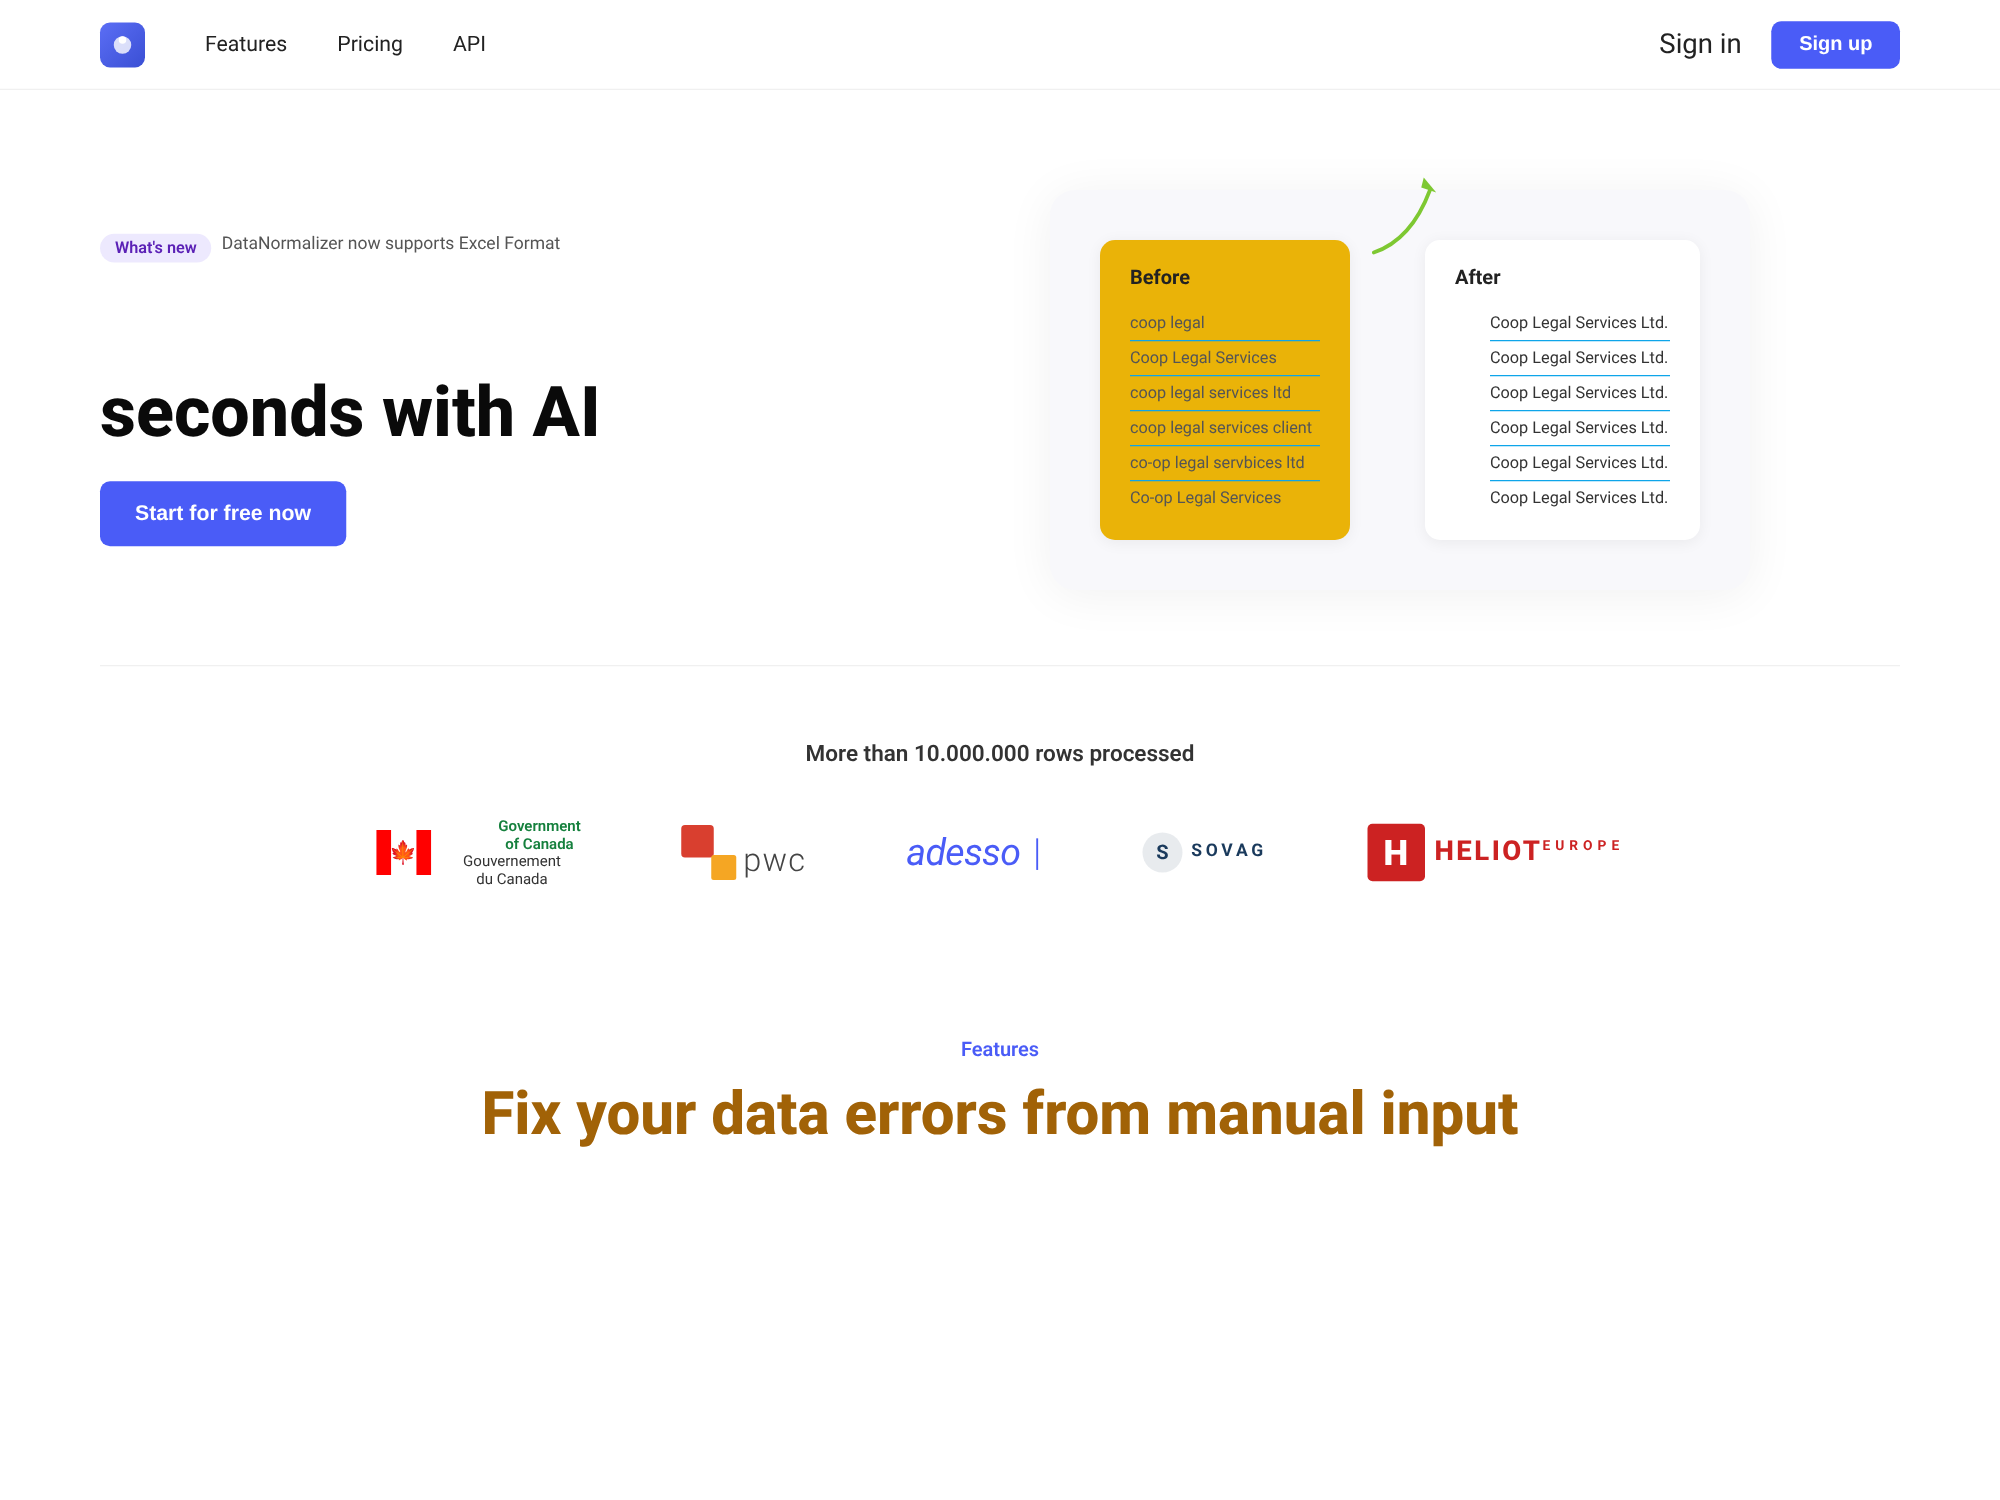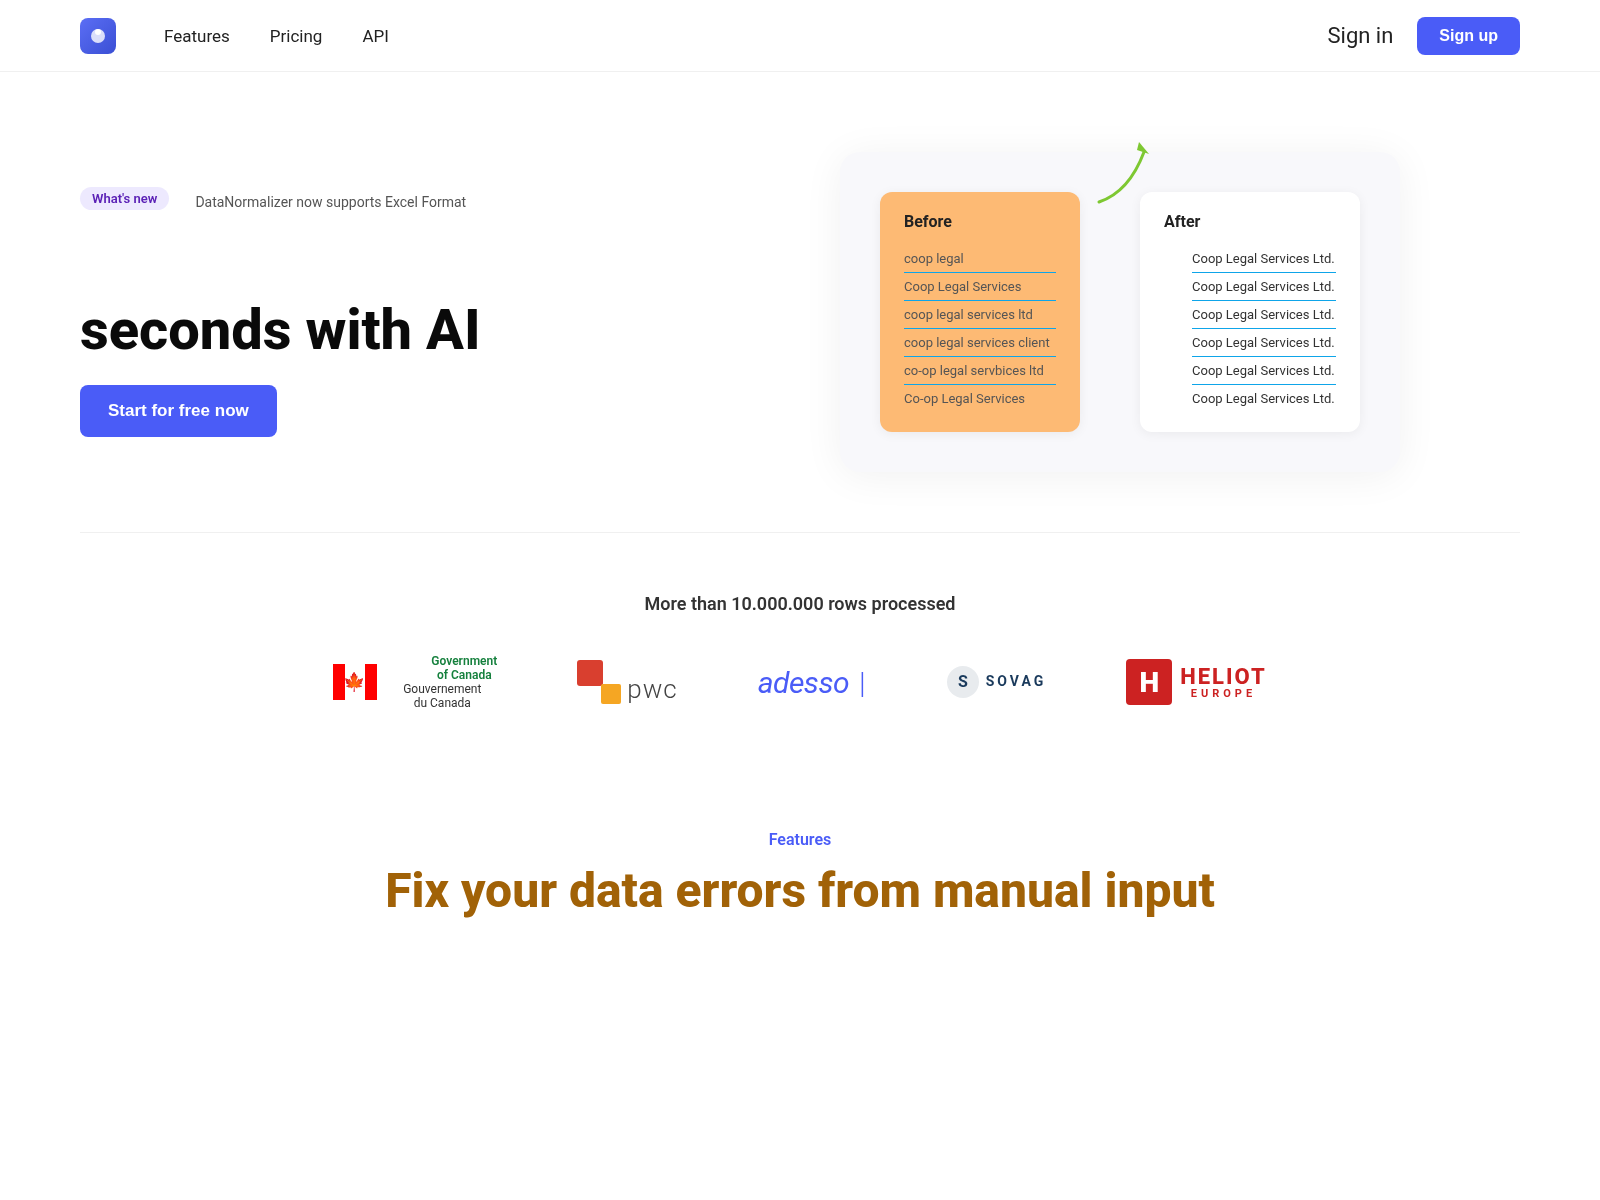--- a/index.html
+++ b/index.html
@@ -77,22 +77,22 @@
       align-items: center;
       padding: 80px 80px 60px 80px;
       gap: 80px;
     }
     .hero-left {
       flex: 1;
       max-width: 560px;
     }
     .whats-new-badge {
       display: inline-flex;
-      align-items: flex-end;
-      gap: 26px;
+      align-items: flex-start;
+      gap: 8px;
       margin-bottom: 28px;
     }
     .badge-label {
       background: #ede9fe;
       color: #5b21b6;
       font-size: 13px;
       font-weight: 600;
       padding: 4px 12px;
       border-radius: 20px;
     }
@@ -139,21 +139,21 @@
       width: 560px;
       box-shadow: 0 4px 40px rgba(0,0,0,0.06);
       position: relative;
     }
     .demo-inner {
       display: flex;
       gap: 24px;
       align-items: flex-start;
     }
     .demo-before {
-      background: #fdba74;
+      background: #eab308;
       border-radius: 12px;
       padding: 20px 24px;
       box-shadow: 0 2px 12px rgba(0,0,0,0.06);
       min-width: 200px;
       flex: 1;
     }
     .demo-after {
       background: #fff;
       border-radius: 12px;
       padding: 20px 24px;
@@ -235,21 +235,20 @@
     }
 
     
     .heliot-logo {
       display: flex;
       align-items: center;
       gap: 8px;
     }
     .heliot-text-group {
       display: flex;
-      flex-direction: column;
       line-height: 1;
     }
 
     
     .features-section {
       text-align: center;
       padding: 80px 80px 40px 80px;
     }
     .features-label {
       font-size: 16px;

